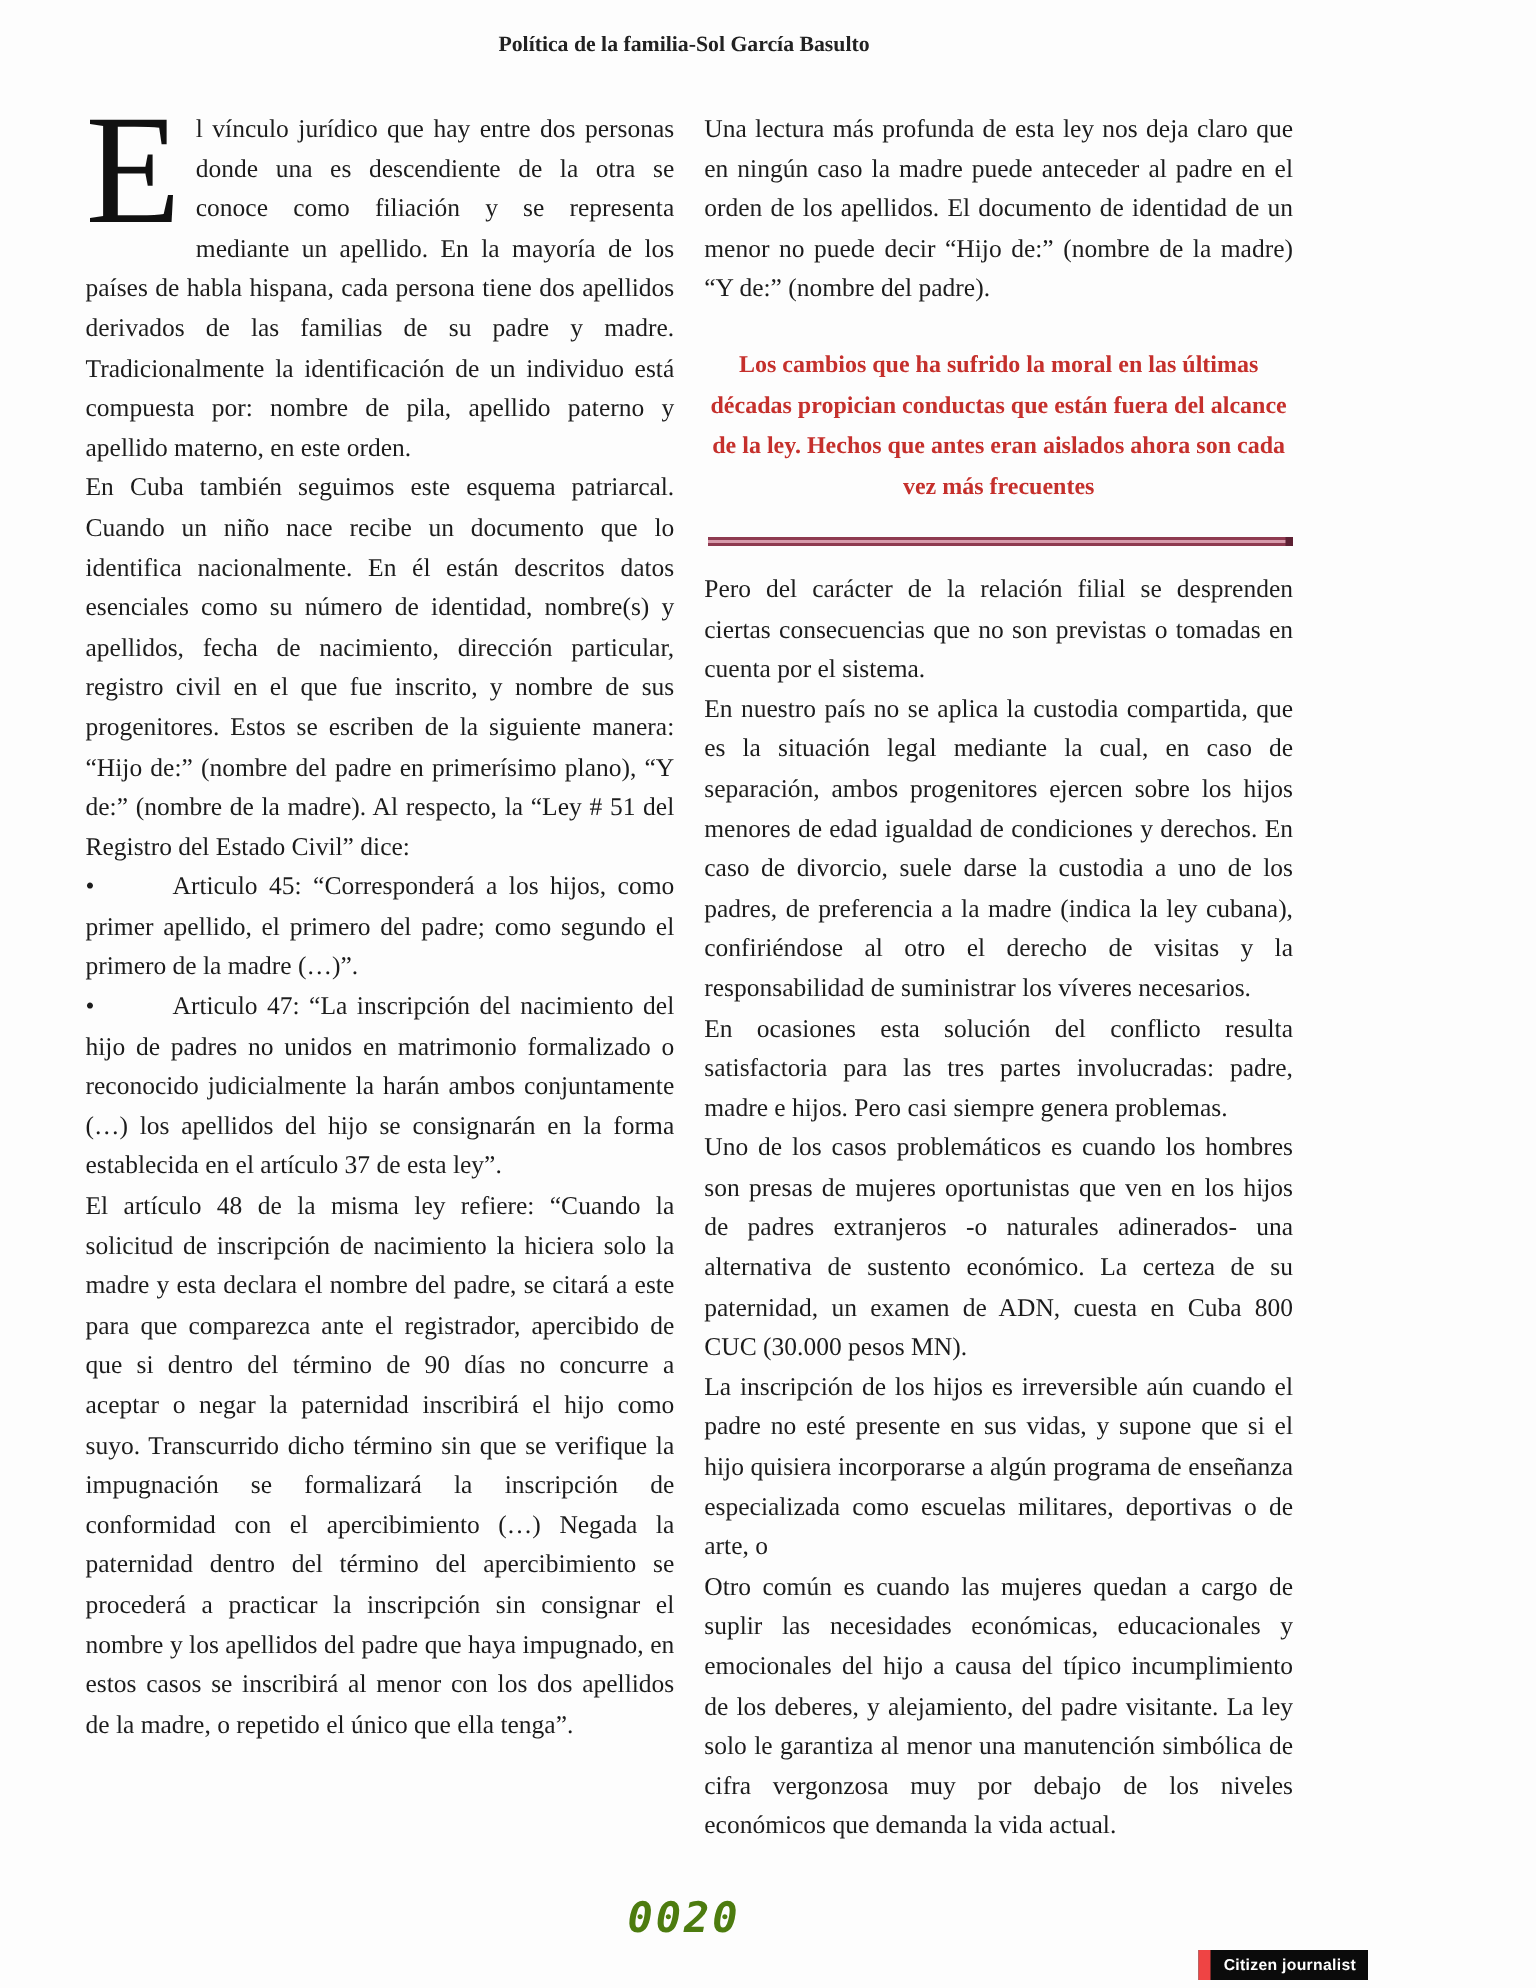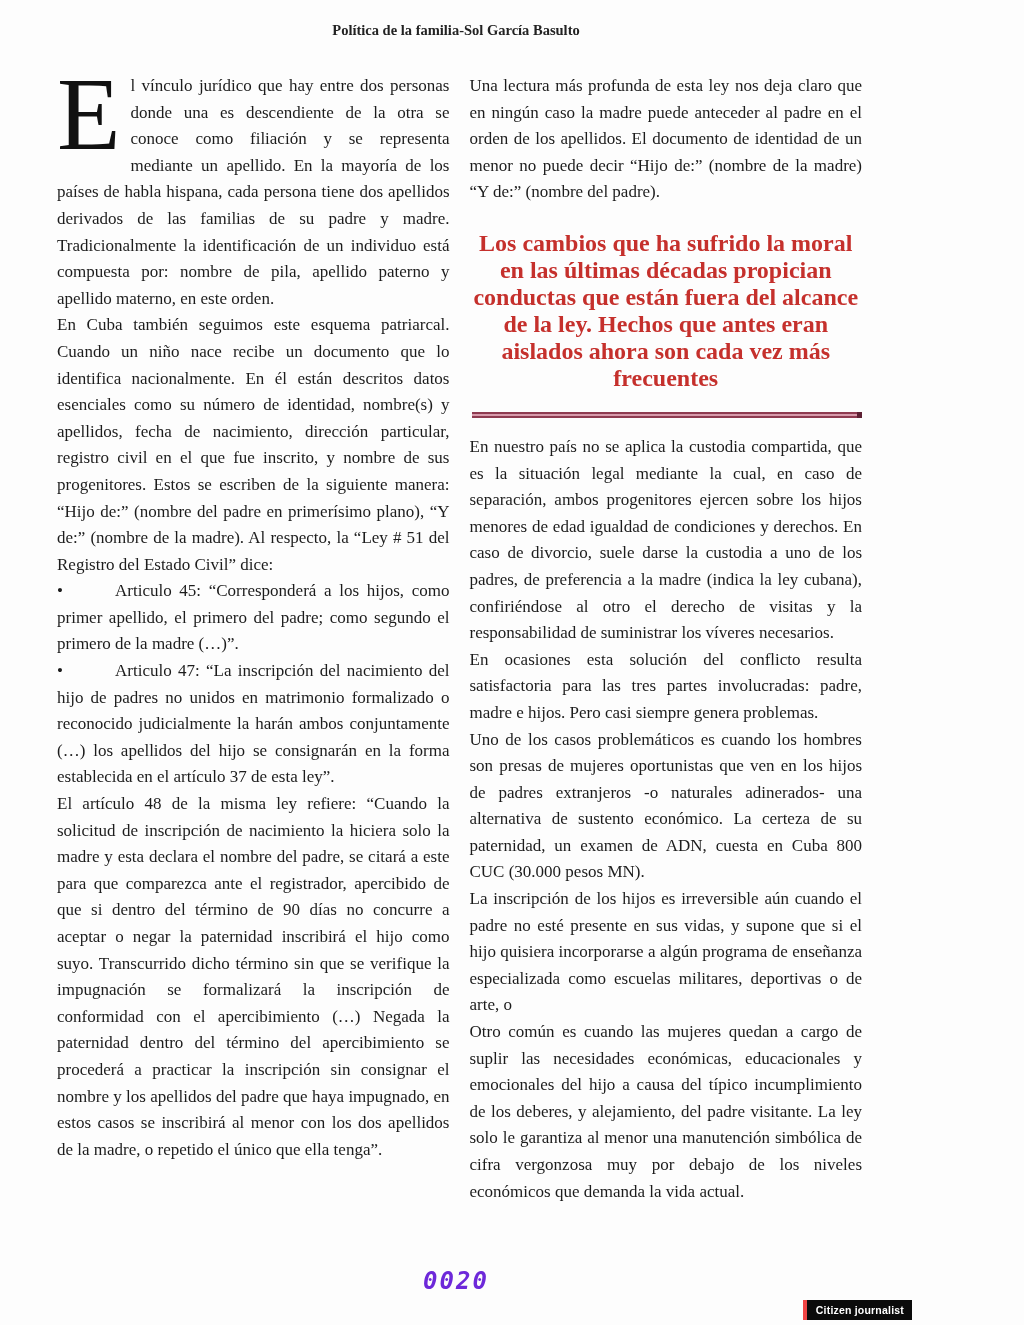--- a/index.html
+++ b/index.html
@@ -40,21 +40,21 @@
     color:#111;
   }
   .bullet .bullet-mark{
     display:inline-block;
     width:58px;
   }
   .pull-quote{
     margin:24px 0 20px 0 !important;
     text-align:center;
     font-weight:bold;
-    font-size:24px;
+    font-size:16px;
     line-height:27px;
     color:#c5302c;
   }
   .rule{
     height:2px;
     background:#d79aab;
     border-top:2px solid #8e3a50;
     border-bottom:2px solid #8e3a50;
     margin:0 2px 16px 2px;
     position:relative;
@@ -75,30 +75,30 @@
   .footer-title{
     font-size:17px;
     font-weight:bold;
     color:#222;
   }
   .page-number{
     margin-top:4px;
     font-family:"DejaVu Sans Mono",monospace;
     font-style:italic;
     font-weight:bold;
-    font-size:24px;
+    font-size:28px;
     letter-spacing:2px;
-    color:#6d28d9;
+    color:#4d7c0f;
   }
   .badge{
     position:absolute;
     right:0;
     bottom:5px;
     background:#0b0b0b;
-    border-left:4px solid #ef4444;
+    border-left:8px solid #ef4444;
     color:#fff;
     font-family:"Liberation Sans","DejaVu Sans",sans-serif;
     font-weight:bold;
     font-size:10.5px;
     padding:4px 8px 4px 9px;
     letter-spacing:0.2px;
   }
 </style>
 </head>
 <body>
@@ -114,20 +114,21 @@
       <p>En Cuba también seguimos este esquema patriarcal. Cuando un niño nace recibe un documento que lo identifica nacionalmente. En él están descritos datos esenciales como su número de identidad, nombre(s) y apellidos, fecha de nacimiento, dirección particular, registro civil en el que fue inscrito, y nombre de sus progenitores. Estos se escriben de la siguiente manera: “Hijo de:” (nombre del padre en primerísimo plano), “Y de:” (nombre de la madre). Al respecto, la “Ley # 51 del Registro del Estado Civil” dice:</p>
       <p class="bullet"><span class="bullet-mark">•</span><span>Articulo 45: “Corresponderá a los hijos, como primer apellido, el primero del padre; como segundo el primero de la madre (…)”.</span></p>
       <p class="bullet"><span class="bullet-mark">•</span><span>Articulo 47: “La inscripción del nacimiento del hijo de padres no unidos en matrimonio formalizado o reconocido judicialmente la harán ambos conjuntamente (…) los apellidos del hijo se consignarán en la forma establecida en el artículo 37 de esta ley”.</span></p>
       <p>El artículo 48 de la misma ley refiere: “Cuando la solicitud de inscripción de nacimiento la hiciera solo la madre y esta declara el nombre del padre, se citará a este para que comparezca ante el registrador, apercibido de que si dentro del término de 90 días no concurre a aceptar o negar la paternidad inscribirá el hijo como suyo. Transcurrido dicho término sin que se verifique la impugnación se formalizará la inscripción de conformidad con el apercibimiento (…) Negada la paternidad dentro del término del apercibimiento se procederá a practicar la inscripción sin consignar el nombre y los apellidos del padre que haya impugnado, en estos casos se inscribirá al menor con los dos apellidos de la madre, o repetido el único que ella tenga”.</p>
     </div>
 
     <div class="col">
       <p>Una lectura más profunda de esta ley nos deja claro que en ningún caso la madre puede anteceder al padre en el orden de los apellidos. El documento de identidad de un menor no puede decir “Hijo de:” (nombre de la madre) “Y de:” (nombre del padre).</p>
       <p class="pull-quote">Los cambios que ha sufrido la moral en las últimas décadas propician conductas que están fuera del alcance de la ley. Hechos que antes eran aislados ahora son cada vez más frecuentes</p>
       <div class="rule"></div>
+      <p>Pero del carácter de la relación filial se desprenden ciertas consecuencias que no son previstas o tomadas en cuenta por el sistema.</p>
       <p>En nuestro país no se aplica la custodia compartida, que es la situación legal mediante la cual, en caso de separación, ambos progenitores ejercen sobre los hijos menores de edad igualdad de condiciones y derechos. En caso de divorcio, suele darse la custodia a uno de los padres, de preferencia a la madre (indica la ley cubana), confiriéndose al otro el derecho de visitas y la responsabilidad de suministrar los víveres necesarios.</p>
       <p>En ocasiones esta solución del conflicto resulta satisfactoria para las tres partes involucradas: padre, madre e hijos. Pero casi siempre genera problemas.</p>
       <p>Uno de los casos problemáticos es cuando los hombres son presas de mujeres oportunistas que ven en los hijos de padres extranjeros -o naturales adinerados- una alternativa de sustento económico. La certeza de su paternidad, un examen de ADN, cuesta en Cuba 800 CUC (30.000 pesos MN).</p>
       <p>La inscripción de los hijos es irreversible aún cuando el padre no esté presente en sus vidas, y supone que si el hijo quisiera incorporarse a algún programa de enseñanza especializada como escuelas militares, deportivas o de arte, o</p>
       <p>Otro común es cuando las mujeres quedan a cargo de suplir las necesidades económicas, educacionales y emocionales del hijo a causa del típico incumplimiento de los deberes, y alejamiento, del padre visitante. La ley solo le garantiza al menor una manutención simbólica de cifra vergonzosa muy por debajo de los niveles económicos que demanda la vida actual.</p>
     </div>
 
   </div>
 
   <div class="footer">

